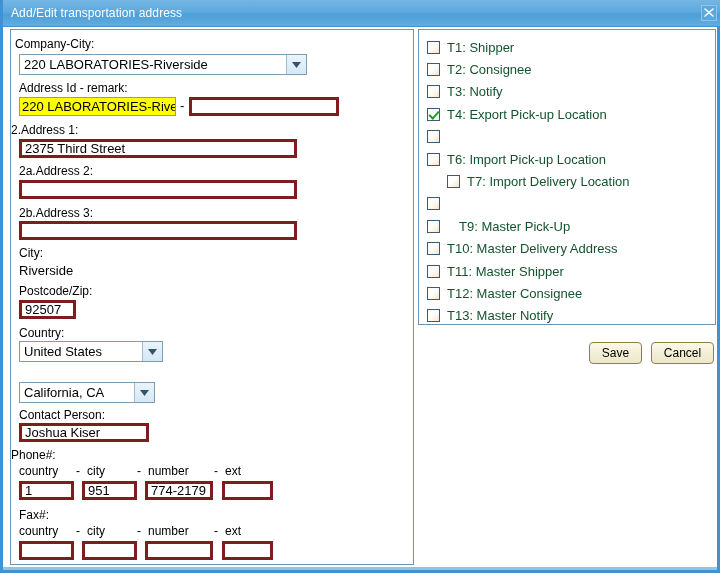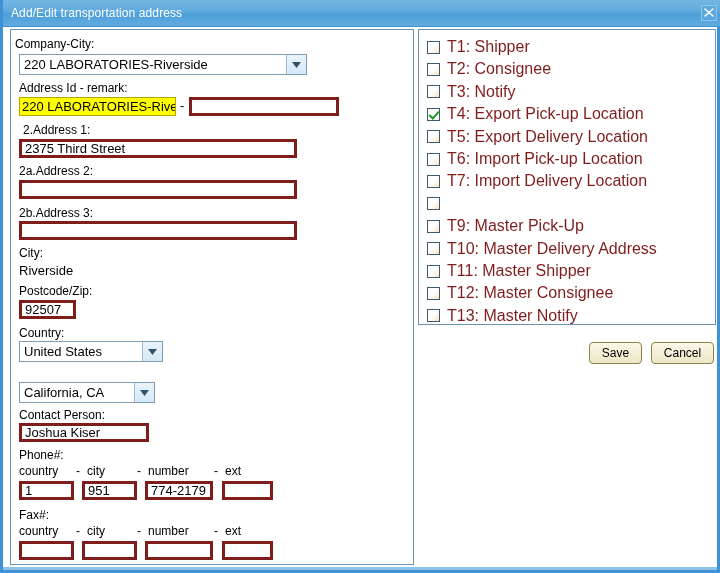--- a/index.html
+++ b/index.html
@@ -208,22 +208,22 @@
     position: absolute;
     left: 3px;
     top: 0px;
     width: 4px;
     height: 8px;
     border: solid #1f9b22;
     border-width: 0 2px 2px 0;
     transform: rotate(42deg);
   }
   .cb-label {
-    font-size: 16px;
-    color: #7f1d1d;
+    font-size: 13px;
+    color: #14532d;
   }
 
   
   .btn {
     position: absolute;
     box-sizing: border-box;
     height: 22px;
     background: linear-gradient(to bottom,#fbf8e8 0%, #f3efd7 50%, #ece7c6 100%);
     border: 1px solid #8a8246;
     border-radius: 4px;
@@ -262,21 +262,21 @@
             <path d="M0 0 L9 0 L4.5 6 Z" fill="#33536b"></path>
           </svg>
         </div>
       </div>
 
       <div class="field-label" style="left:8px; top:51px;">Address Id - remark:</div>
       <div id="addr-id-field" style="left:8px; top:67px; width:157px; height:19px; line-height:16px;">220 LABORATORIES-Riverside</div>
       <div id="dash-sep" style="left:169px; top:68px;">-</div>
       <input class="tb" style="left: 178px; top: 67px; width: 150px; height: 19px;" value="">
 
-      <div class="field-label" style="left:12px; top:93px;text-align:center;">2.Address 1:</div>
+      <div class="field-label" style="left:0; top:93px;text-align:center;">2.Address 1:</div>
       <input class="tb" style="left: 8px; top: 109px; width: 278px; height: 19px;" value="2375 Third Street">
 
       <div class="field-label" style="left:8px; top:134px;">2a.Address 2:</div>
       <input class="tb" style="left: 8px; top: 150px; width: 278px; height: 19px;" value="">
 
       <div class="field-label" style="left:8px; top:176px;">2b.Address 3:</div>
       <input class="tb" style="left: 8px; top: 191px; width: 278px; height: 19px;" value="">
 
       <div class="field-label" style="left:8px; top:216px;">City:</div>
       <div class="static-value" style="left:8px; top:233px;">Riverside</div>
@@ -299,21 +299,21 @@
         <div class="combo-btn">
           <svg width="9" height="6" viewBox="0 0 9 6">
             <path d="M0 0 L9 0 L4.5 6 Z" fill="#33536b"></path>
           </svg>
         </div>
       </div>
 
       <div class="field-label" style="left:8px; top:378px;">Contact Person:</div>
       <input class="tb" style="left: 8px; top: 393px; width: 130px; height: 19px;" value="Joshua Kiser">
 
-      <div class="field-label" style="left:8px; top:418px;text-align:center;">Phone#:</div>
+      <div class="field-label" style="left:0; top:418px;text-align:center;">Phone#:</div>
       <div class="sub-label" style="left:8px; top:434px;">country</div>
       <div class="sub-label" style="left:65px; top:434px;">-</div>
       <div class="sub-label" style="left:76px; top:434px;">city</div>
       <div class="sub-label" style="left:126px; top:434px;">-</div>
       <div class="sub-label" style="left:137px; top:434px;">number</div>
       <div class="sub-label" style="left:203px; top:434px;">-</div>
       <div class="sub-label" style="left:214px; top:434px;">ext</div>
 
       <input class="tb" style="left: 8px; top: 451px; width: 55px; height: 19px;" value="1">
       <input class="tb" style="left: 71px; top: 451px; width: 55px; height: 19px;" value="951">
@@ -348,34 +348,33 @@
           <div class="cb-row" style="top: 52.8px;">
             <span class="cb-box"></span>
             <span class="cb-label">T3: Notify</span>
           </div>
           <div class="cb-row" style="top: 75.2px;">
             <span class="cb-box checked"></span>
             <span class="cb-label">T4: Export Pick-up Location</span>
           </div>
           <div class="cb-row" style="top: 97.6px;">
             <span class="cb-box"></span>
-            <span class="cb-label">T5: Export Delivery Location</span>
           </div>
           <div class="cb-row" style="top: 120px;">
             <span class="cb-box"></span>
             <span class="cb-label">T6: Import Pick-up Location</span>
           </div>
-          <div class="cb-row" style="top: 142.4px;">
+          <div class="cb-row" style="top: 142.4px; margin-left: 20px;">
             <span class="cb-box"></span>
             <span class="cb-label">T7: Import Delivery Location</span>
           </div>
           <div class="cb-row" style="top: 164.8px;">
             <span class="cb-box"></span>
           </div>
-          <div class="cb-row" style="top: 187.2px;">
+          <div class="cb-row" style="top: 187.2px; gap: 12px;">
             <span class="cb-box"></span>
             <span class="cb-label">T9: Master Pick-Up</span>
           </div>
           <div class="cb-row" style="top: 209.6px;">
             <span class="cb-box"></span>
             <span class="cb-label">T10: Master Delivery Address</span>
           </div>
           <div class="cb-row" style="top: 232px;">
             <span class="cb-box"></span>
             <span class="cb-label">T11: Master Shipper</span>

